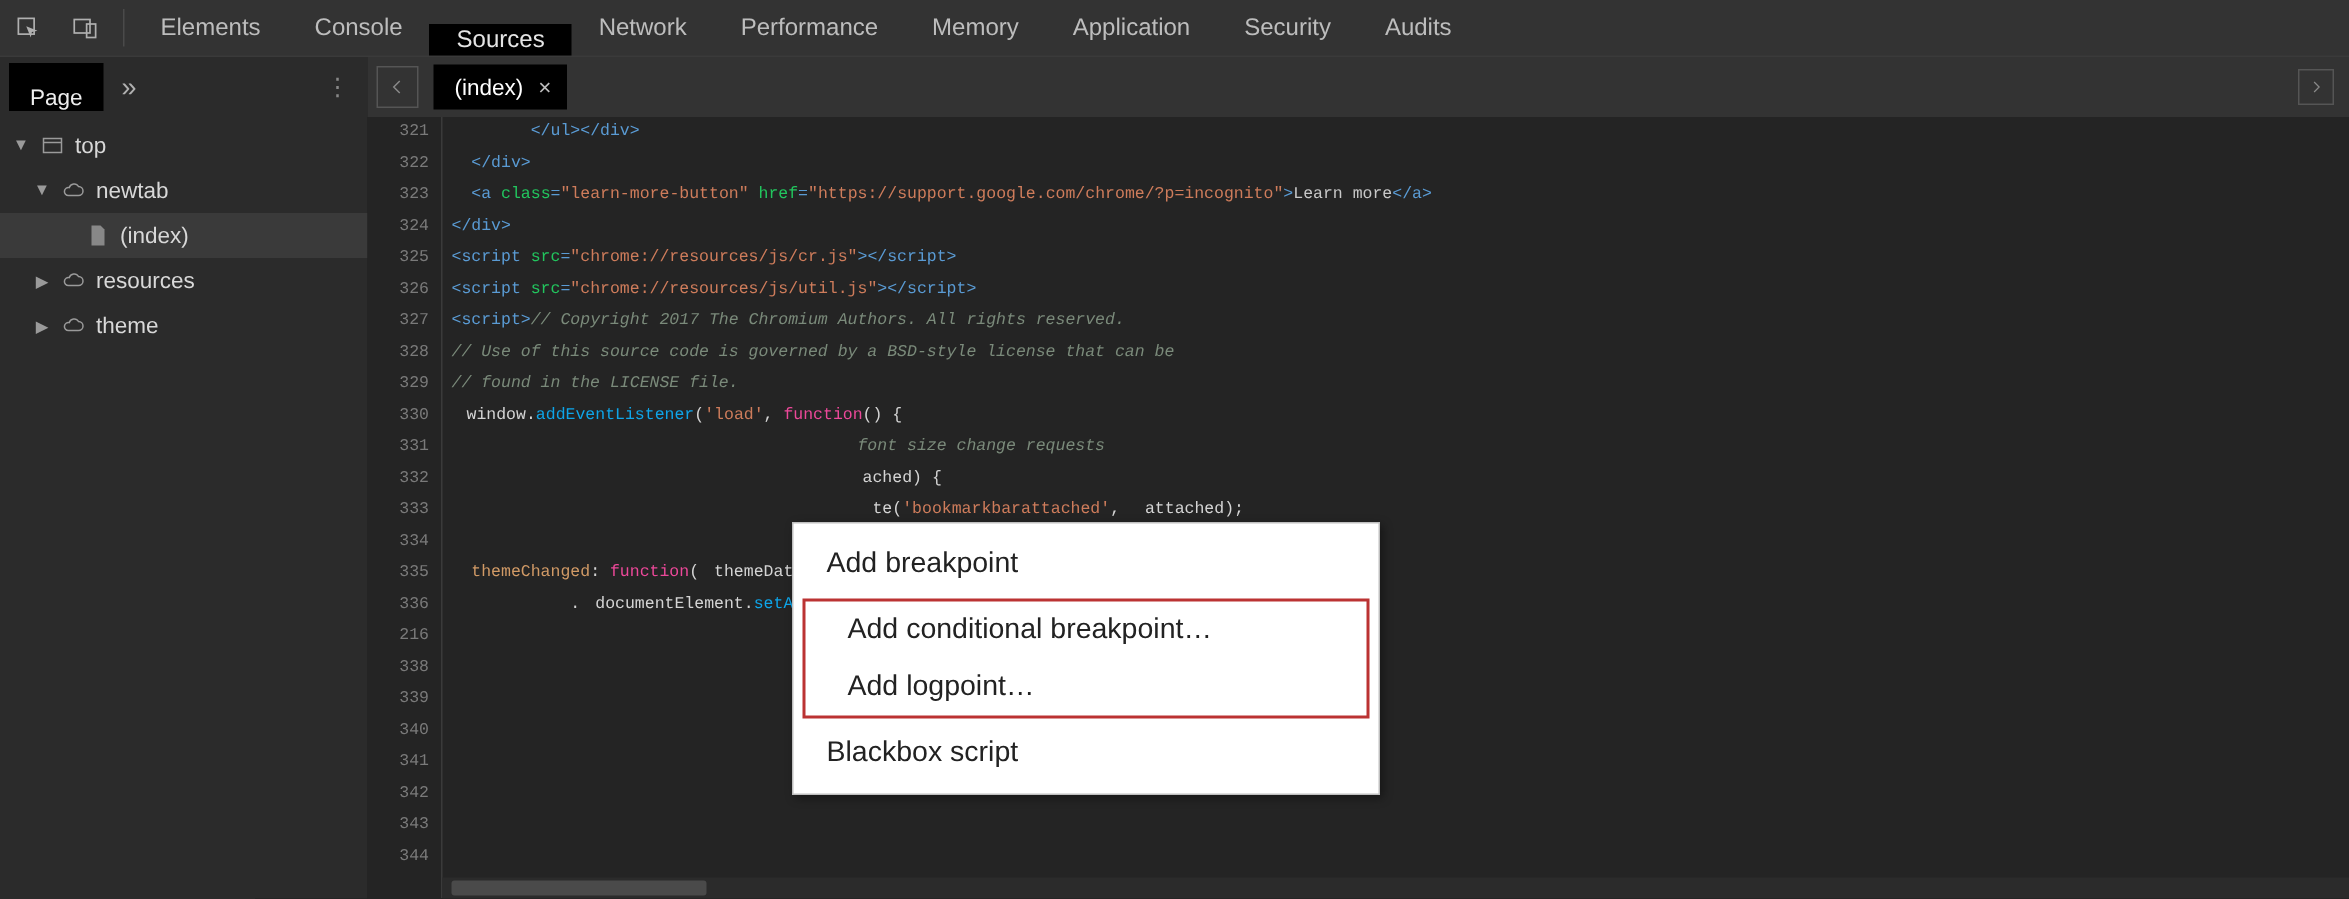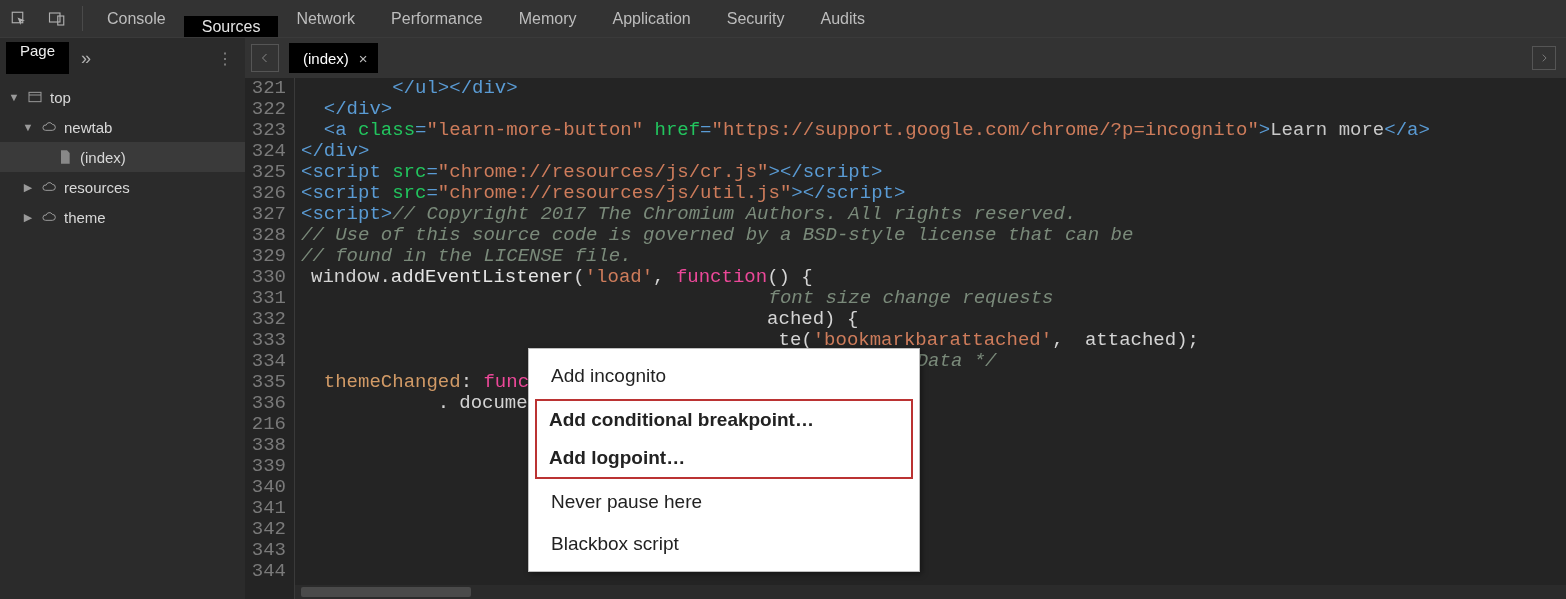--- a/index.html
+++ b/index.html
@@ -6,57 +6,57 @@
   html, body { width: 1566px; height: 599px; overflow: hidden; background: #242424; font-family: "Segoe UI", Arial, sans-serif; color: #d0d0d0; }
   .tabbar { height: 38px; background: #333333; display: flex; align-items: stretch; border-bottom: 1px solid #3a3a3a; }
   .tabbar .icon-slot { width: 38px; display:flex; align-items:center; justify-content:center; color:#b0b0b0; }
   .tabbar .icon-slot svg { width:18px; height:18px; fill:none; stroke:#b0b0b0; stroke-width:1.5; }
   .tabbar .sep { width:1px; background:#4a4a4a; margin:6px 6px; }
   .tabbar .tab { padding: 0 18px; display:flex; align-items:center; font-size:16px; color:#bdbdbd; cursor:default; }
   .tabbar .tab.active { background:#000000; color:#e5e5e5;margin-top:16px; }
   .body { display:flex; height:561px; }
   .sidebar { width:245px; background:#2b2b2b; display:flex; flex-direction:column; }
   .sidebar-head { height:40px; display:flex; align-items:center; }
-  .side-tab { height:32px; padding:0 14px; display:flex; align-items:flex-start; font-size:15px; color:#eee; background:#000000; margin-left:6px; }
+  .side-tab { height:32px; padding:0 14px; display:flex; align-items:flex-end; font-size:15px; color:#eee; background:#000000; margin-left:6px; }
   .side-more { margin-left:12px; color:#b0b0b0; font-size:18px; }
   .side-menu { margin-left:auto; margin-right:10px; color:#888; letter-spacing:2px; }
   .tree { padding-top:4px; font-size:15px; }
   .tree-row { display:flex; align-items:center; height:30px; padding-left:8px; color:#d8d8d8; }
   .tree-row.sel { background:#3a3a3a; }
   .tw { width:12px; text-align:center; color:#9a9a9a; font-size:11px; }
   .ticon { width:18px; height:18px; margin:0 6px; display:flex; align-items:center; justify-content:center; color:#9a9a9a; }
   .ticon svg { width:16px; height:16px; fill:none; stroke:#9a9a9a; stroke-width:1.5; }
   .ticon.file svg { fill:#888; stroke:none; }
   .ind1 { padding-left:22px; }
   .ind2 { padding-left:50px; }
   .editor-wrap { flex:1; display:flex; flex-direction:column; position:relative; background:#242424; }
   .editor-head { height:40px; background:#333333; display:flex; align-items:center; padding-left:6px; }
   .ed-nav { width:28px; height:28px; border:1px solid #555; display:flex; align-items:center; justify-content:center; color:#888; margin-right:10px; }
   .ed-nav svg { width:12px; height:12px; fill:none; stroke:#888; stroke-width:2; }
   .ed-tab { background:#000; height:30px; padding:0 10px 0 14px; display:flex; align-items:center; color:#fff; font-size:15px; }
   .ed-tab .x { margin-left:10px; color:#bbb; font-size:15px; }
   .ed-right { margin-left:auto; margin-right:10px; width:24px; height:24px; border:1px solid #555; display:flex; align-items:center; justify-content:center; }
   .ed-right svg { width:10px; height:10px; fill:none; stroke:#888; stroke-width:2; }
-  .code { flex:1; display:flex; font-family: Consolas, "Courier New", monospace; font-size:19px; line-height:21px; overflow:hidden; }
+  .code { flex:1; display:flex; font-family: Consolas, "Courier New", monospace; font-size:11px; line-height:21px; overflow:hidden; }
   .gutter { width:50px; text-align:right; padding-right:8px; color:#7a7a7a; background:#242424; border-right:1px solid #3a3a3a; }
   .lines { flex:1; padding-left:6px; white-space:pre; color:#d4d4d4; position:relative; }
   .tk-tag { color:#5a9bd4; }
   .tk-attr { color:#22c55e; }
   .tk-str { color:#ce7c5b; }
   .tk-txt { color:#c8c8c8; }
   .tk-com { color:#7a8a7a; font-style:italic; }
   .tk-id { color:#d4d4d4;margin-left:10px; }
-  .tk-fn { color:#e5e5e5;font-family:Liberation Mono, monospace; }
+  .tk-fn { color:#0ea5e9;font-family:Liberation Mono, monospace; }
   .tk-kw { color:#ec4899; }
   .tk-prop { color:#d19a66; }
   .tk-pun { color:#d4d4d4; }
   .ctxmenu { position:absolute; left:283px; top:310px; width:392px; background:#ffffff; border:1px solid #bfbfbf; box-shadow:2px 2px 6px rgba(0,0,0,0.4); z-index:10; padding:6px 0; }
   .ctxmenu .item { padding:10px 22px; font-size:19px; color:#222; }
   .ctxmenu .hlbox { border:2px solid #b33; margin:2px 6px; }
-  .ctxmenu .hlbox .item { padding:8px 12px;font-weight:bold; }
+  .ctxmenu .hlbox .item { padding:8px 28px; }
   .scroll-x { position:absolute; left:50px; right:0; bottom:0; height:14px; background:#2b2b2b; }
   .scroll-x .thumb { position:absolute; left:6px; top:2px; height:10px; width:170px; background:#4a4a4a; border-radius:2px; }
 </style>
 </head>
 <body>
 
 <div class="tabbar">
   <div class="icon-slot">
     <svg viewBox="0 0 24 24">
         <rect x="3" y="3" width="14" height="14"></rect>
@@ -64,20 +64,21 @@
       </svg>
   </div>
   <div class="icon-slot">
     <svg viewBox="0 0 24 24">
         <rect x="2" y="4" width="14" height="12"></rect>
         <rect x="13" y="8" width="8" height="12"></rect>
       </svg>
   </div>
   <div class="sep"></div>
   <div id="tabs-host" style="display: flex;">
+      <div class="tab">Elements</div>
       <div class="tab">Console</div>
       <div class="tab active">Sources</div>
       <div class="tab">Network</div>
       <div class="tab">Performance</div>
       <div class="tab">Memory</div>
       <div class="tab">Application</div>
       <div class="tab">Security</div>
       <div class="tab">Audits</div>
     </div>
 </div>
@@ -185,25 +186,24 @@
           <div>344</div>
         </div>
       <div class="lines" id="lines"><div>        <span class="tk-tag">&lt;/ul&gt;&lt;/div&gt;</span></div><div>  <span class="tk-tag">&lt;/div&gt;</span></div><div>  <span class="tk-tag">&lt;a </span><span class="tk-attr">class</span><span class="tk-tag">=</span><span class="tk-str">"learn-more-button"</span><span class="tk-tag"> </span><span class="tk-attr">href</span><span class="tk-tag">=</span><span class="tk-str">"https://support.google.com/chrome/?p=incognito"</span><span class="tk-tag">&gt;</span><span class="tk-txt">Learn more</span><span class="tk-tag">&lt;/a&gt;</span></div><div><span class="tk-tag">&lt;/div&gt;</span></div><div><span class="tk-tag">&lt;script </span><span class="tk-attr">src</span><span class="tk-tag">=</span><span class="tk-str">"chrome://resources/js/cr.js"</span><span class="tk-tag">&gt;&lt;/script&gt;</span></div><div><span class="tk-tag">&lt;script </span><span class="tk-attr">src</span><span class="tk-tag">=</span><span class="tk-str">"chrome://resources/js/util.js"</span><span class="tk-tag">&gt;&lt;/script&gt;</span></div><div><span class="tk-tag">&lt;script&gt;</span><span class="tk-com">// Copyright 2017 The Chromium Authors. All rights reserved.</span></div><div><span class="tk-com">// Use of this source code is governed by a BSD-style license that can be</span></div><div><span class="tk-com">// found in the LICENSE file.</span></div><div><span class="tk-txt"></span></div><div><span class="tk-id">window</span><span class="tk-pun">.</span><span class="tk-fn">addEventListener</span><span class="tk-pun">(</span><span class="tk-str">'load'</span><span class="tk-pun">, </span><span class="tk-kw">function</span><span class="tk-pun">() {</span></div><div><span class="tk-txt"></span></div><div><span class="tk-txt"></span></div><div><span class="tk-com">                                         font size change requests</span></div><div><span class="tk-txt"></span></div><div><span class="tk-txt"></span></div><div><span class="tk-txt"></span></div><div><span class="tk-id">                                        ached</span><span class="tk-pun">) {</span></div><div><span class="tk-id">                                         te</span><span class="tk-pun">(</span><span class="tk-str">'bookmarkbarattached'</span><span class="tk-pun">, </span><span class="tk-id">attached</span><span class="tk-pun">);</span></div><div><span class="tk-txt"></span></div><div><span class="tk-txt"></span></div><div><span class="tk-com">                                         olean}} themeData */</span></div><div>  <span class="tk-prop">themeChanged</span><span class="tk-pun">: </span><span class="tk-kw">function</span><span class="tk-pun">(</span><span class="tk-id">themeData</span><span class="tk-pun">) {</span></div><div>            <span class="tk-pun">.</span><span class="tk-id">documentElement</span><span class="tk-pun">.</span><span class="tk-fn">setAttribute</span><span class="tk-pun">(</span></div></div>
     </div>
     <div class="scroll-x">
         <div class="thumb"></div>
       </div>
 
     <div class="ctxmenu">
       <div id="ctx-top">
-          <div class="item">Add incognito</div>
+          <div class="item">Add breakpoint</div>
         </div>
       <div class="hlbox" id="ctx-hl">
           <div class="item">Add conditional breakpoint…</div>
           <div class="item">Add logpoint…</div>
         </div>
       <div id="ctx-bot">
-          <div class="item">Never pause here</div>
           <div class="item">Blackbox script</div>
         </div>
     </div>
   </div>
 </div>
 
 </body></html>

